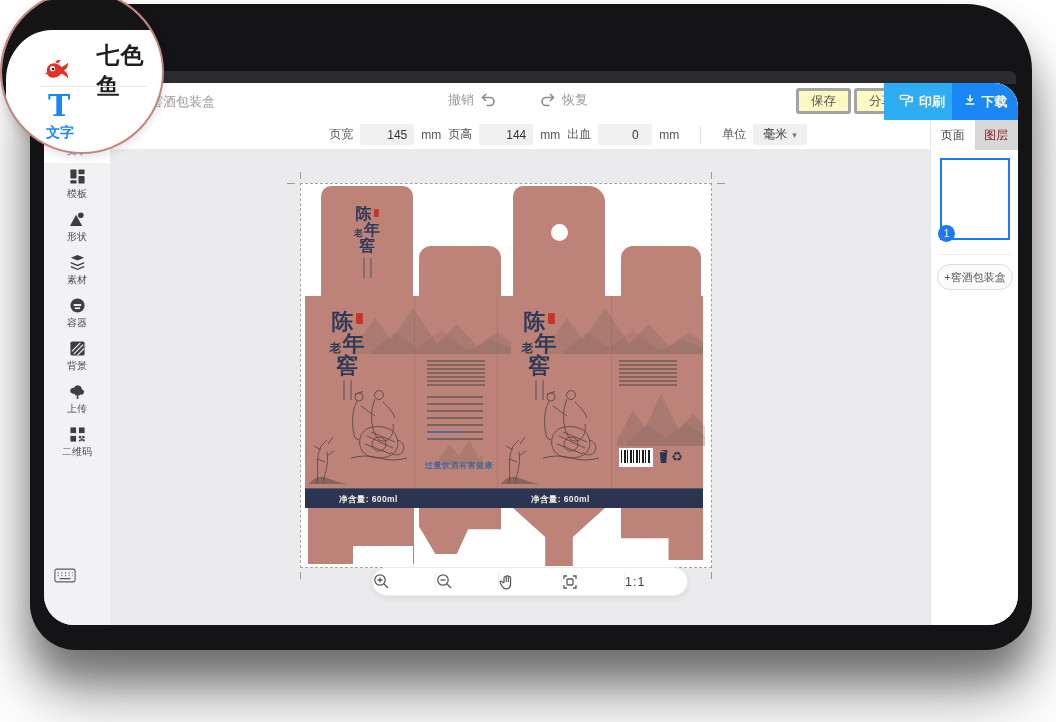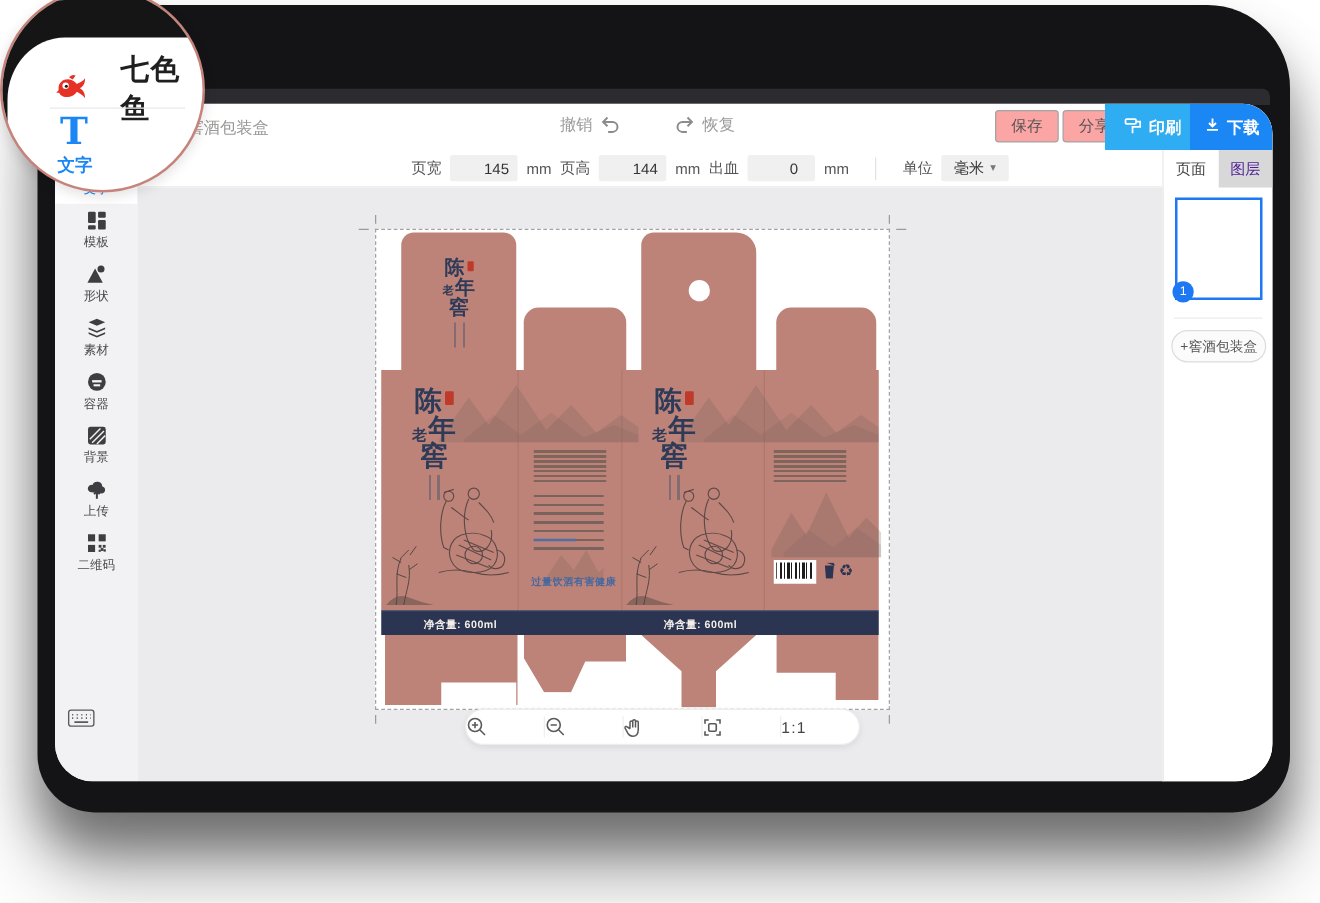--- a/index.html
+++ b/index.html
@@ -17,21 +17,21 @@
     background:#fff; border-radius:4px 24px 30px 30px; overflow:hidden; }
 
   
   .topbar { position:absolute; left:0; top:0; width:974px; height:37px; background:#fff; }
   .doc-title { position:absolute; left:106px; top:10px; font-size:13px; color:#9a9795; }
   .undo-group { position:absolute; top:8px; display:flex; align-items:center; gap:6px;
     color:#9c9c9c; font-size:13px; }
   .undo-group svg { display:block; }
   .u-undo { left:404px; } .u-redo { left:496px; }
   .btn-ghost-row { position:absolute; left:752px; top:5px; display:flex; gap:3px; }
-  .btn-ghost { height:26px; padding:0 12px; background:#fca5a5; border:1px solid #a3a3a3;
+  .btn-ghost { height:26px; padding:0 12px; background:#fef9c3; border:3px solid #a3a3a3;
     border-radius:3px; font-size:12.5px; color:#555; display:flex; align-items:center; }
   .btn-print { position:absolute; left:840px; top:0; width:76px; height:37px; background:#2fadf2;
     color:#fff; display:flex; align-items:center; justify-content:center; gap:5px;
     font-size:13px; font-weight:bold; border:none; }
   .btn-download { position:absolute; left:908px; top:0; width:66px; height:37px; background:#1b87f5;
     color:#fff; display:flex; align-items:center; justify-content:center; gap:5px;
     font-size:13px; font-weight:bold; border:none; }
 
   
   .dimbar { position:absolute; left:66px; top:37px; width:820px; height:30px; background:#fff;
@@ -54,21 +54,21 @@
   .tico { font-size:17px; font-weight:bold; line-height:17px; }
   .side-item svg { display:block; }
   .kbd-icon { position:absolute; left:10px; bottom:38px; color:#5a5a5e; }
 
   
   .rpanel { position:absolute; left:886px; top:37px; width:88px; height:628px; background:#fff;
     border-left:1px solid #e6e6e6; }
   .rtabs { display:flex; height:30px; }
   .rtab { flex:1; display:flex; align-items:center; justify-content:center; font-size:12px; }
   .rtab.active { background:#fff; color:#444; }
-  .rtab.inactive { background:#d8d8d8; color:#4c1d95; }
+  .rtab.inactive { background:#d8d8d8; color:#7f1d1d; }
   .page-thumb { position:absolute; left:9px; top:38px; width:70px; height:82px; background:#fff;
     border:2px solid #1d79f3; }
   .page-badge { position:absolute; left:-4px; bottom:-4px; width:17px; height:17px; background:#1d79f3;
     border-radius:50%; color:#fff; font-size:10px; display:flex; align-items:center; justify-content:center; }
   .rp-divider { position:absolute; left:8px; right:8px; top:134px; height:1px; background:#ececec; }
   .add-page { position:absolute; left:6px; top:144px; width:76px; height:26px; background:#fbfbfb;
     border:1px solid #dcdcdc; border-radius:13px; font-size:11px; color:#555; display:flex;
     align-items:center; justify-content:center; }
 
   

